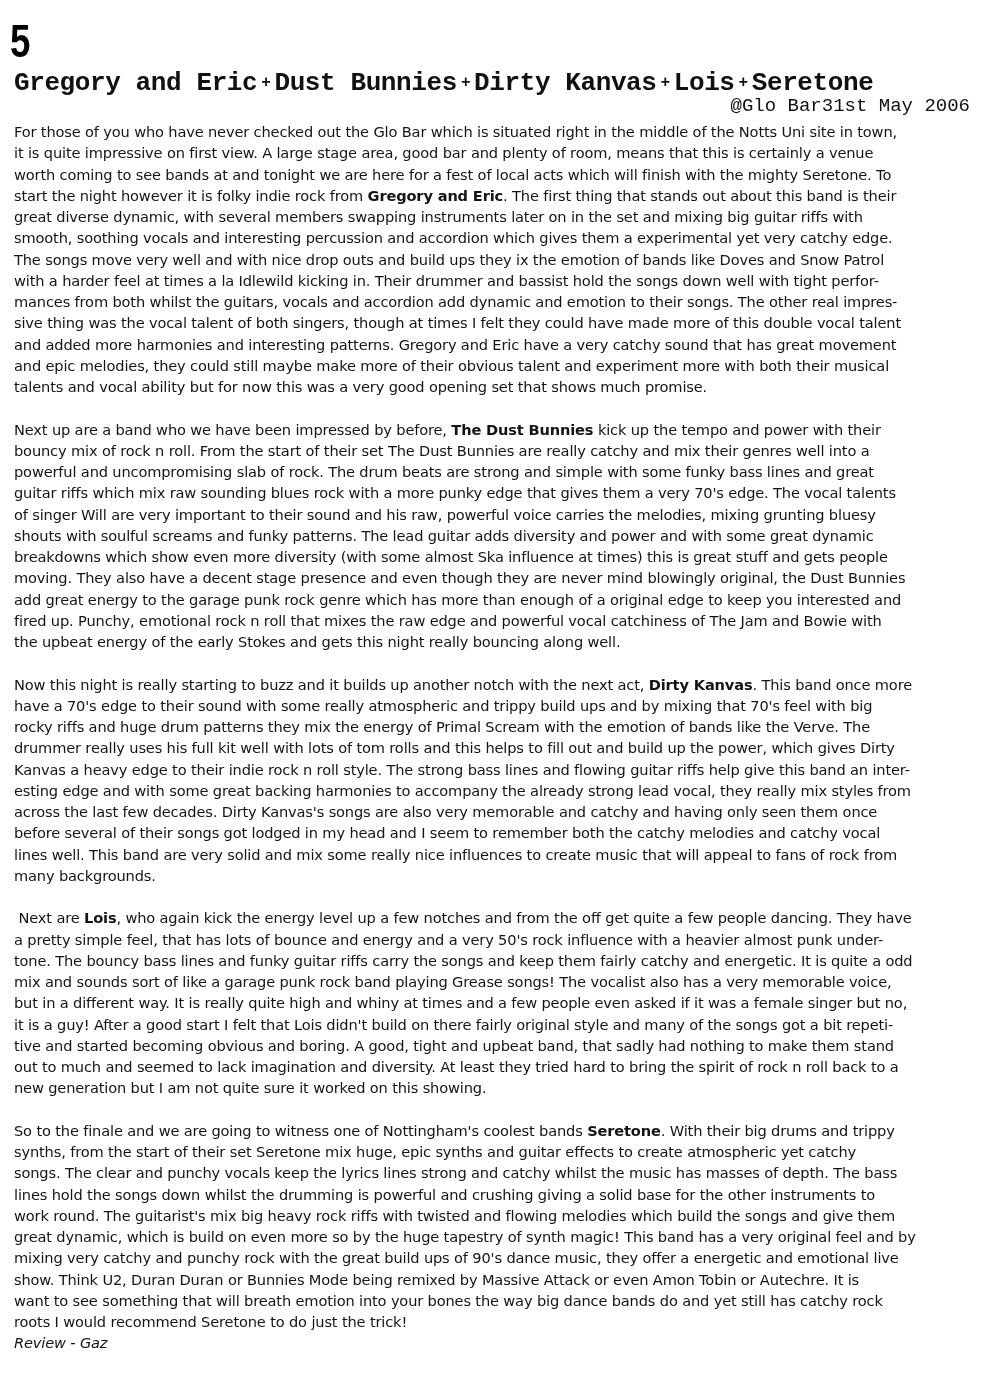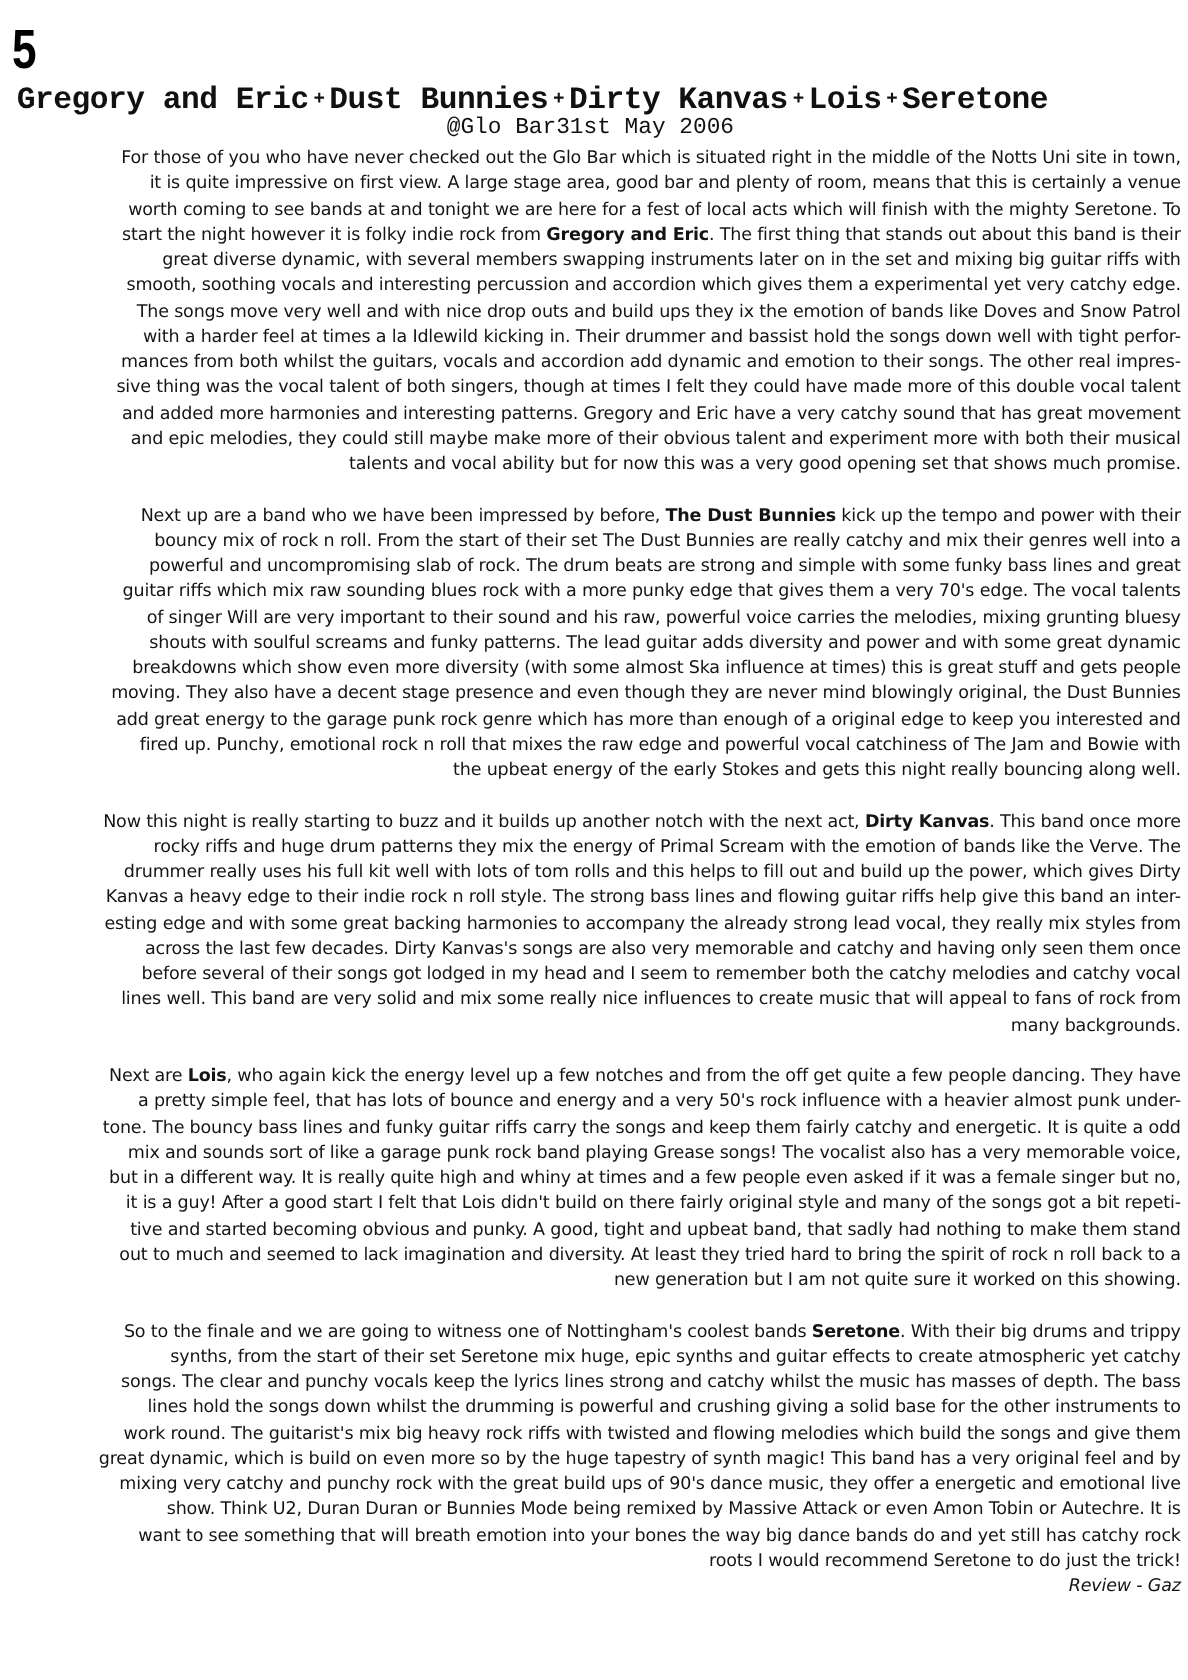--- a/index.html
+++ b/index.html
@@ -43,41 +43,40 @@
       font-size: 16px;
       vertical-align: 3px;
       margin: 0 4px;
     }
     .venue-row {
       position: absolute;
       left: 14px;
       width: 956px;
       top: 95px;
       display: flex;
-      justify-content: center;
+      justify-content: flex-end;
       font-family: "Liberation Mono", "DejaVu Sans Mono", monospace;
       font-size: 19px;
       line-height: 22px;
       color: #111;
     }
     .article {
       position: absolute;
       left: 14px;
       top: 121px;
       width: 970px;
       font-family: "DejaVu Sans", "Liberation Sans", sans-serif;
       font-size: 14.6px;
       line-height: 21.25px;
       letter-spacing: -0.15px;
       color: #141414;
     }
     .line {
       white-space: nowrap;
       height: 21.25px;
-      text-align: right;
     }
     .blank {
       height: 21.25px;
     }
     .line b {
       font-weight: bold;
     }
     .signoff {
       white-space: nowrap;
       font-style: italic;
@@ -123,38 +122,39 @@
       <div class="line">shouts with soulful screams and funky patterns. The lead guitar adds diversity and power and with some great dynamic</div>
       <div class="line">breakdowns which show even more diversity (with some almost Ska influence at times) this is great stuff and gets people</div>
       <div class="line">moving. They also have a decent stage presence and even though they are never mind blowingly original, the Dust Bunnies</div>
       <div class="line">add great energy to the garage punk rock genre which has more than enough of a original edge to keep you interested and</div>
       <div class="line">fired up. Punchy, emotional rock n roll that mixes the raw edge and powerful vocal catchiness of The Jam and Bowie with</div>
       <div class="line">the upbeat energy of the early Stokes and gets this night really bouncing along well.</div>
     </div>
     <div class="blank"></div>
     <div>
       <div class="line">Now this night is really starting to buzz and it builds up another notch with the next act, <b>Dirty Kanvas</b>. This band once more</div>
+      <div class="line">have a 70's edge to their sound with some really atmospheric and trippy build ups and by mixing that 70's feel with big</div>
       <div class="line">rocky riffs and huge drum patterns they mix the energy of Primal Scream with the emotion of bands like the Verve. The</div>
       <div class="line">drummer really uses his full kit well with lots of tom rolls and this helps to fill out and build up the power, which gives Dirty</div>
       <div class="line">Kanvas a heavy edge to their indie rock n roll style. The strong bass lines and flowing guitar riffs help give this band an inter-</div>
       <div class="line">esting edge and with some great backing harmonies to accompany the already strong lead vocal, they really mix styles from</div>
       <div class="line">across the last few decades. Dirty Kanvas's songs are also very memorable and catchy and having only seen them once</div>
       <div class="line">before several of their songs got lodged in my head and I seem to remember both the catchy melodies and catchy vocal</div>
       <div class="line">lines well. This band are very solid and mix some really nice influences to create music that will appeal to fans of rock from</div>
       <div class="line">many backgrounds.</div>
     </div>
     <div class="blank"></div>
     <div>
       <div class="line">&nbsp;Next are <b>Lois</b>, who again kick the energy level up a few notches and from the off get quite a few people dancing. They have</div>
       <div class="line">a pretty simple feel, that has lots of bounce and energy and a very 50's rock influence with a heavier almost punk under-</div>
       <div class="line">tone. The bouncy bass lines and funky guitar riffs carry the songs and keep them fairly catchy and energetic. It is quite a odd</div>
       <div class="line">mix and sounds sort of like a garage punk rock band playing Grease songs! The vocalist also has a very memorable voice,</div>
       <div class="line">but in a different way. It is really quite high and whiny at times and a few people even asked if it was a female singer but no,</div>
       <div class="line">it is a guy! After a good start I felt that Lois didn't build on there fairly original style and many of the songs got a bit repeti-</div>
-      <div class="line">tive and started becoming obvious and punky. A good, tight and upbeat band, that sadly had nothing to make them stand</div>
+      <div class="line">tive and started becoming obvious and boring. A good, tight and upbeat band, that sadly had nothing to make them stand</div>
       <div class="line">out to much and seemed to lack imagination and diversity. At least they tried hard to bring the spirit of rock n roll back to a</div>
       <div class="line">new generation but I am not quite sure it worked on this showing.</div>
     </div>
     <div class="blank"></div>
     <div>
       <div class="line">So to the finale and we are going to witness one of Nottingham's coolest bands <b>Seretone</b>. With their big drums and trippy</div>
       <div class="line">synths, from the start of their set Seretone mix huge, epic synths and guitar effects to create atmospheric yet catchy</div>
       <div class="line">songs. The clear and punchy vocals keep the lyrics lines strong and catchy whilst the music has masses of depth. The bass</div>
       <div class="line">lines hold the songs down whilst the drumming is powerful and crushing giving a solid base for the other instruments to</div>
       <div class="line">work round. The guitarist's mix big heavy rock riffs with twisted and flowing melodies which build the songs and give them</div>

